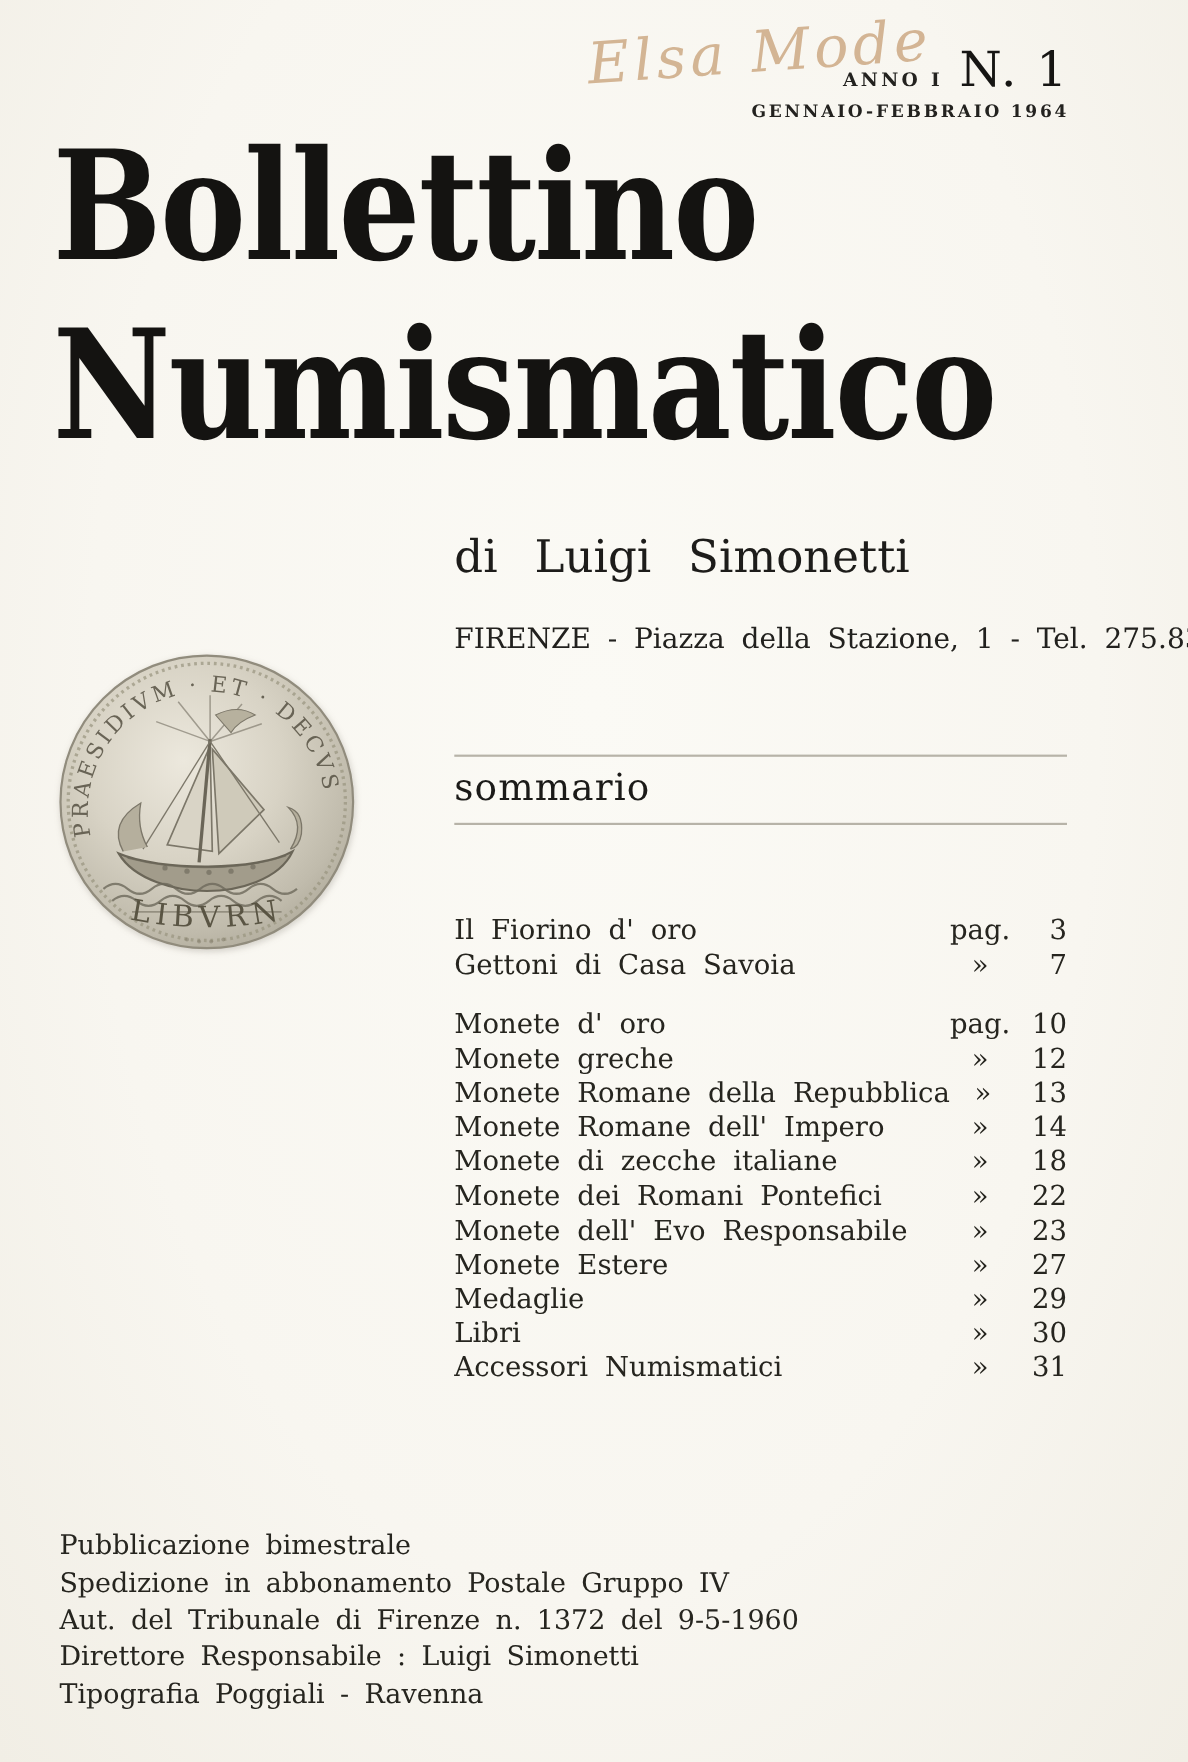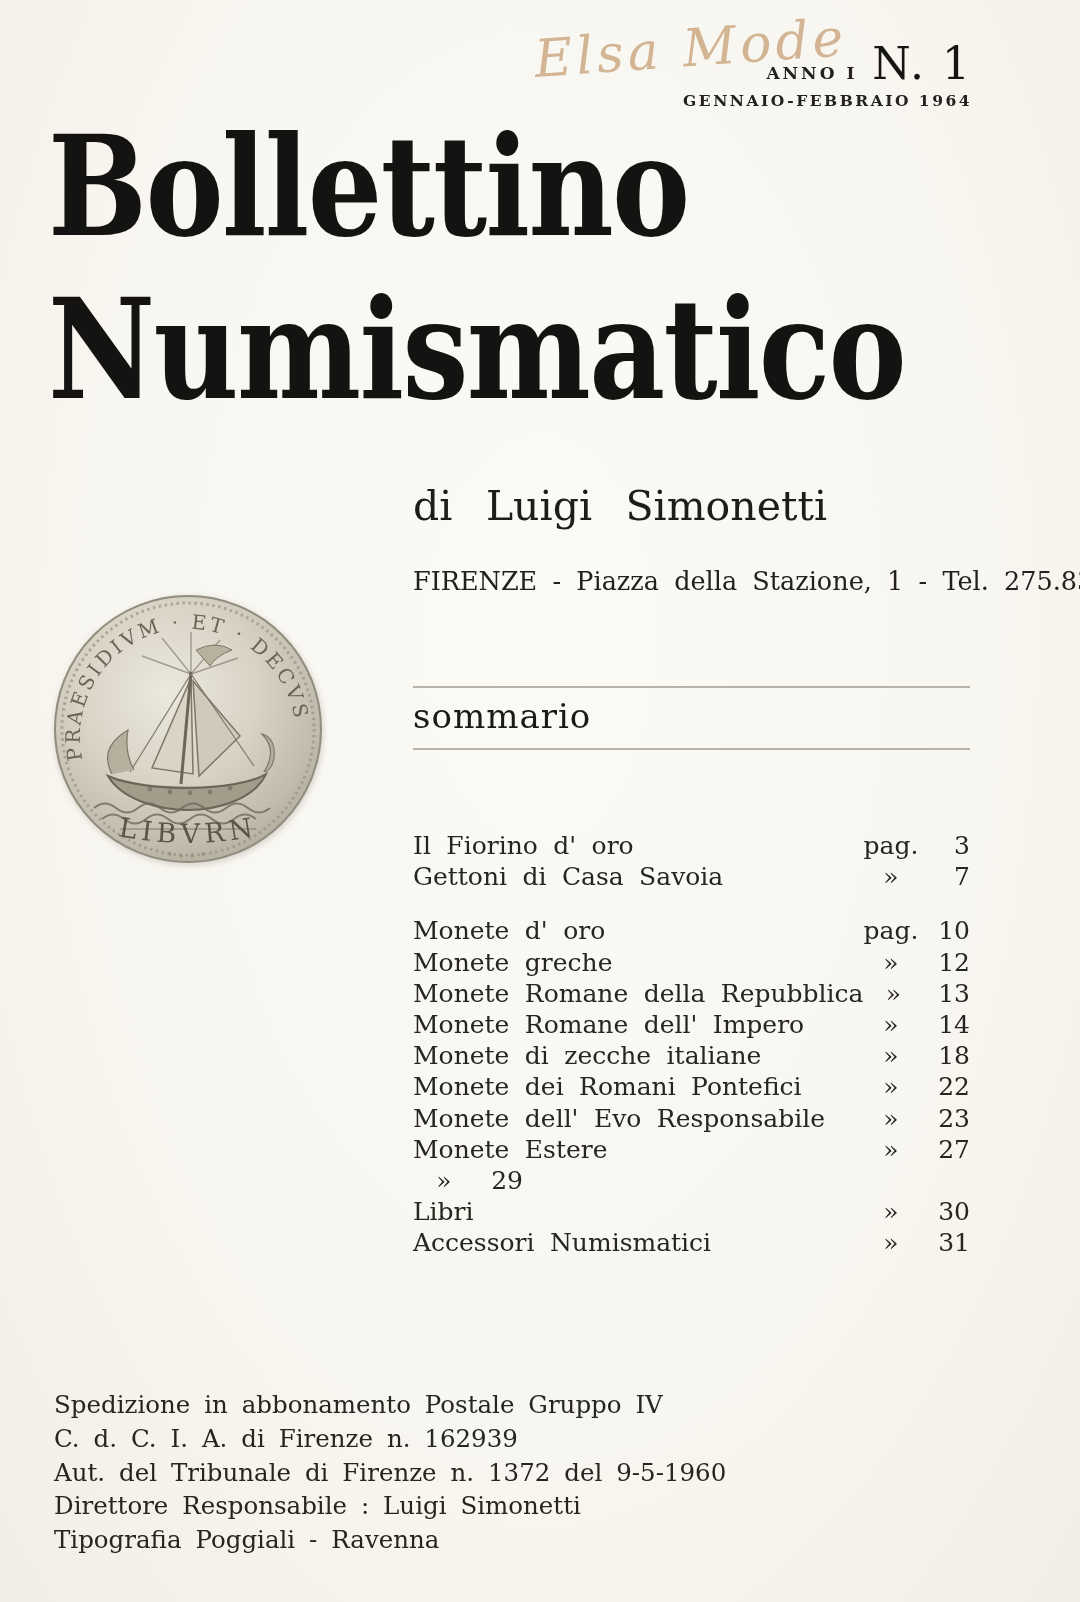--- a/index.html
+++ b/index.html
@@ -192,37 +192,38 @@
           <span class="toc-title">Monete dell' Evo Responsabile</span>
           <span class="toc-ref">»</span>
           <span class="toc-page">23</span>
         </div>
         <div class="toc-row">
           <span class="toc-title">Monete Estere</span>
           <span class="toc-ref">»</span>
           <span class="toc-page">27</span>
         </div>
         <div class="toc-row">
+          <span class="toc-title">Medaglie</span>
           <span class="toc-ref">»</span>
           <span class="toc-page">29</span>
         </div>
         <div class="toc-row">
           <span class="toc-title">Libri</span>
           <span class="toc-ref">»</span>
           <span class="toc-page">30</span>
         </div>
         <div class="toc-row">
           <span class="toc-title">Accessori Numismatici</span>
           <span class="toc-ref">»</span>
           <span class="toc-page">31</span>
         </div>
       </div>
     </div>
 
   <div class="footer">
+      <div class="footer-line">Pubblicazione bimestrale</div>
       <div class="footer-line">Spedizione in abbonamento Postale Gruppo IV</div>
-      <div class="footer-line">C. d. C. I. A. di Firenze n. 162939</div>
       <div class="footer-line">Aut. del Tribunale di Firenze n. 1372 del 9-5-1960</div>
       <div class="footer-line">Direttore Responsabile : Luigi Simonetti</div>
       <div class="footer-line">Tipografia Poggiali - Ravenna</div>
     </div>
 
 </div>
 
 </body></html>

